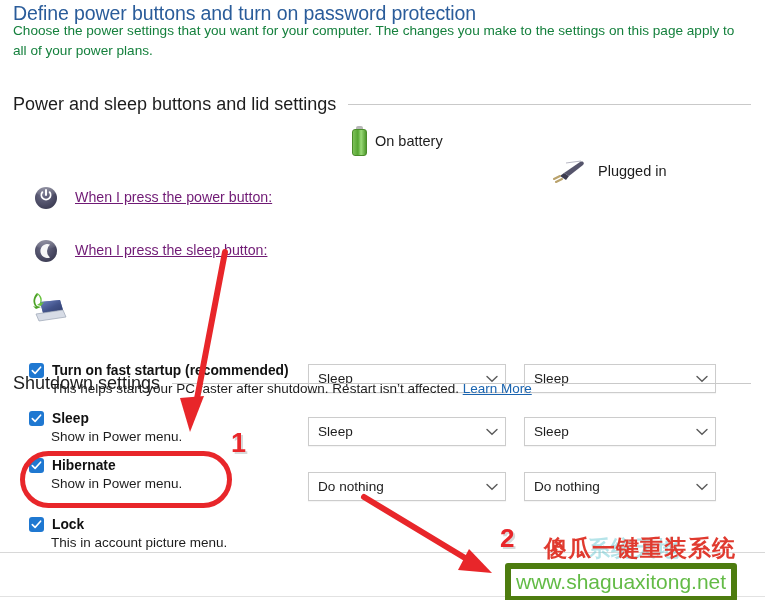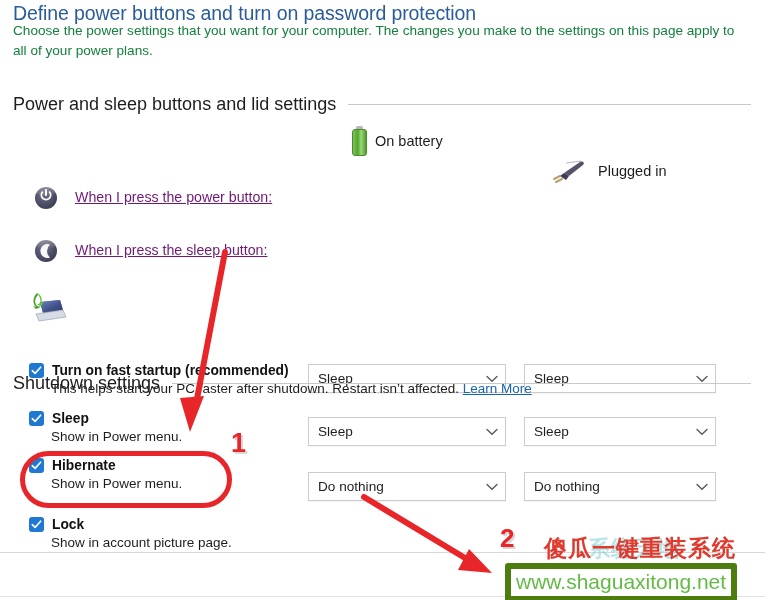--- a/index.html
+++ b/index.html
@@ -509,21 +509,21 @@
 
   <div class="shutdown-item" id="item-lock">
     <div class="si-head">
       <span class="checkbox">
         <svg width="11" height="11" viewBox="0 0 11 11">
             <path d="M1.3 5.6 L4.1 8.4 L9.6 2.2" stroke="#ffffff" stroke-width="1.6" fill="none" stroke-linecap="round" stroke-linejoin="round"></path>
           </svg>
       </span>
       <span class="si-title">Lock</span>
     </div>
-    <div class="si-sub">Show in account picture page.</div>
+    <div class="si-sub">This in account picture menu.</div>
   </div>
 
   <div class="bottom-rule" id="rule-a"></div>
   <div class="bottom-rule" id="rule-b"></div>
 
   <div class="watermark" id="wm-faint">系统天地</div>
   <div class="watermark" id="wm-faint-sub">XITONGTIANDI.NET</div>
   <div class="watermark" id="wm-cn">傻瓜一键重装系统</div>
   <div class="watermark" id="wm-url-box">
     <span id="wm-url">www.shaguaxitong.net</span>

